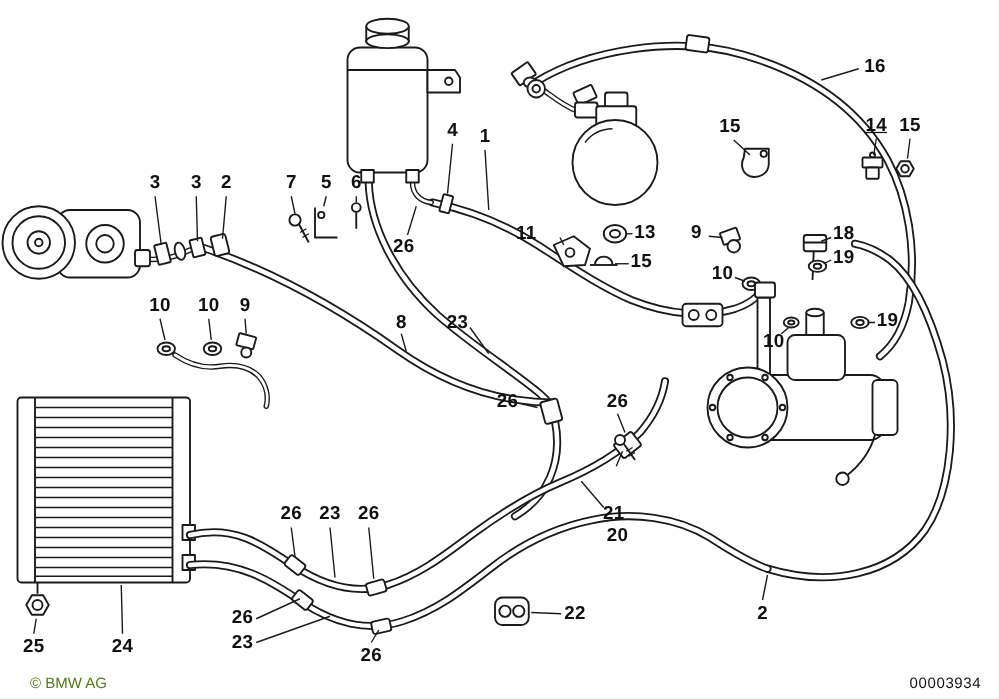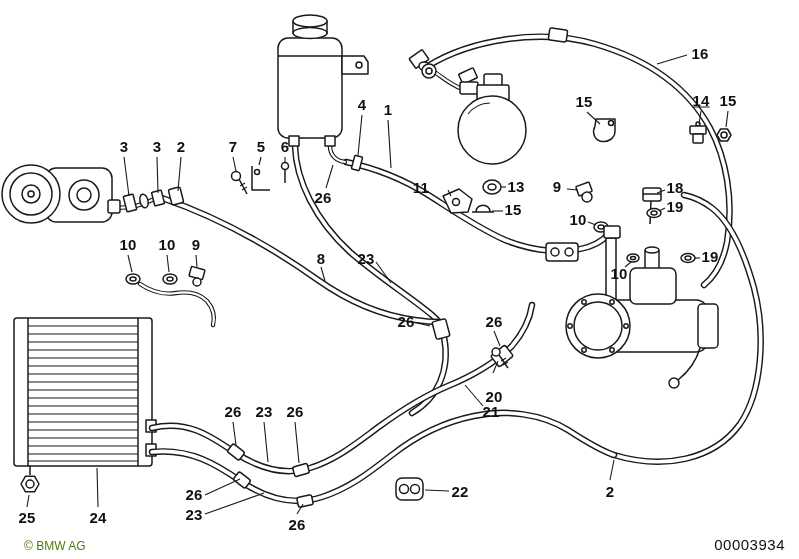--- a/index.html
+++ b/index.html
@@ -20,21 +20,21 @@
   
   .callout{
     position:absolute;transform:translate(-50%,-50%);
     font-weight:bold;font-size:15px;color:#111;white-space:nowrap;
     letter-spacing:.2px;
   }
   .footer-left{
     position:absolute;left:24px;bottom:6px;font-size:12px;color:#4d7c0f;
   }
   .footer-right{
-    position:absolute;right:14px;bottom:6px;font-size:15px;color:#111;
+    position:absolute;right:14px;bottom:6px;font-size:12px;color:#111;
     letter-spacing:.5px;
   }
 </style>
 </head>
 <body>
 
 <div class="stage">
 
   <svg width="799" height="559" viewBox="0 0 799 559" xmlns="http://www.w3.org/2000/svg" xmlns:xlink="http://www.w3.org/1999/xlink">
 
@@ -376,21 +376,21 @@
       <span class="callout" style="left: 128px; top: 244px;">10</span>
       <span class="callout" style="left: 167px; top: 244px;">10</span>
       <span class="callout" style="left: 196px; top: 244px;">9</span>
       <span class="callout" style="left: 321px; top: 258px;">8</span>
       <span class="callout" style="left: 366px; top: 258px;">23</span>
       <span class="callout" style="left: 710px; top: 256px;">19</span>
       <span class="callout" style="left: 619px; top: 273px;">10</span>
       <span class="callout" style="left: 406px; top: 321px;">26</span>
       <span class="callout" style="left: 494px; top: 321px;">26</span>
       <span class="callout" style="left: 491px; top: 383px; margin-top: 28px;">21</span>
-      <span class="callout" style="left: 494px; top: 396px;">20</span>
+      <span class="callout" style="left: 494px; top: 428px;">20</span>
       <span class="callout" style="left: 233px; top: 411px;">26</span>
       <span class="callout" style="left: 264px; top: 411px;">23</span>
       <span class="callout" style="left: 295px; top: 411px;">26</span>
       <span class="callout" style="left: 460px; top: 491px;">22</span>
       <span class="callout" style="left: 610px; top: 491px;">2</span>
       <span class="callout" style="left: 194px; top: 494px;">26</span>
       <span class="callout" style="left: 194px; top: 514px;">23</span>
       <span class="callout" style="left: 297px; top: 524px;">26</span>
       <span class="callout" style="left: 27px; top: 517px;">25</span>
       <span class="callout" style="left: 98px; top: 517px;">24</span>

